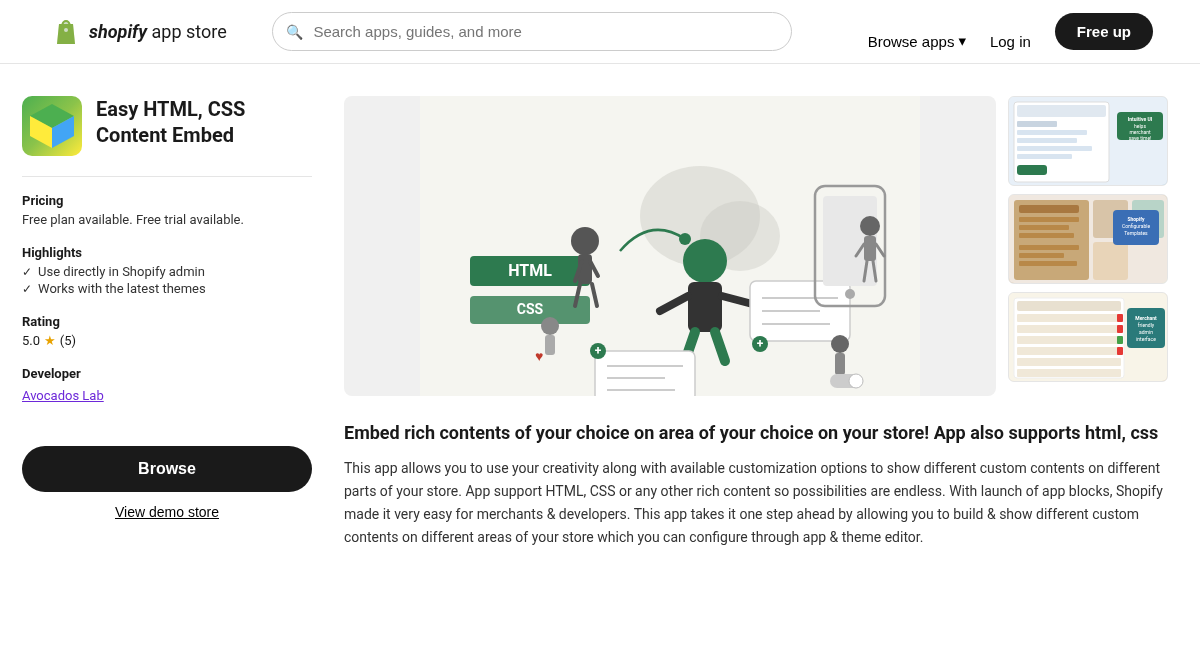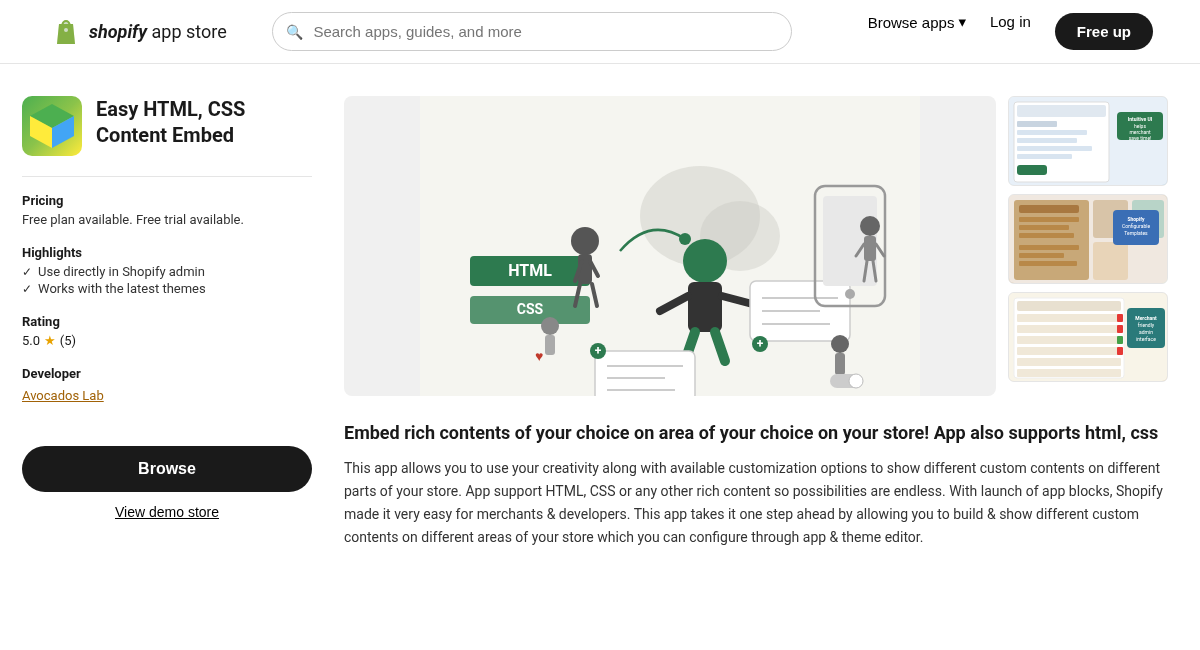--- a/index.html
+++ b/index.html
@@ -45,21 +45,21 @@
     .search-icon-wrap {
       position: absolute;
       left: 14px;
       top: 50%;
       transform: translateY(-50%);
       color: #888;
       font-size: 14px;
     }
     .header-nav {
       display: flex;
-      align-items: flex-start;
+      align-items: flex-end;
       gap: 24px;
       margin-left: auto;
       flex-shrink: 0;
     }
     .browse-apps-btn {
       background: none;
       border: none;
       font-size: 15px;
       cursor: pointer;
       display: flex;
@@ -153,21 +153,21 @@
     }
     .check-icon { color: #333; font-size: 12px; }
     .rating-area {
       display: flex;
       align-items: center;
       gap: 4px;
       font-size: 13px;
     }
     .stars { color: #e8a200; font-size: 13px; }
     .developer-link {
-      color: #a16207;
+      color: #6d28d9;
       text-decoration: underline;
       font-size: 13px;
       cursor: pointer;
     }
     .install-btn {
       width: 100%;
       background: #1a1a1a;
       color: #fff;
       border: none;
       border-radius: 24px;

